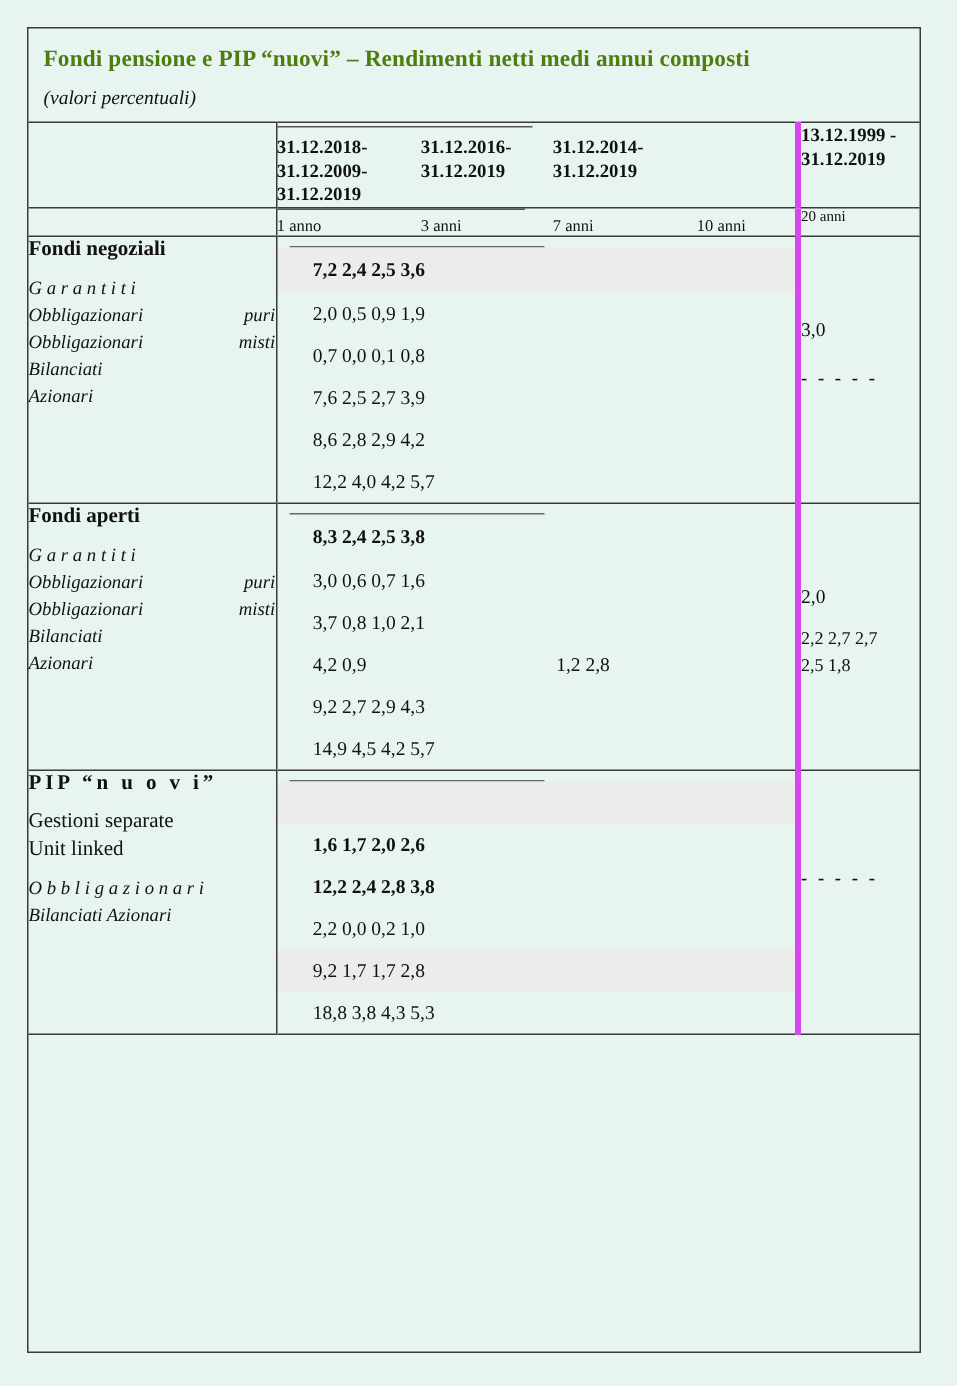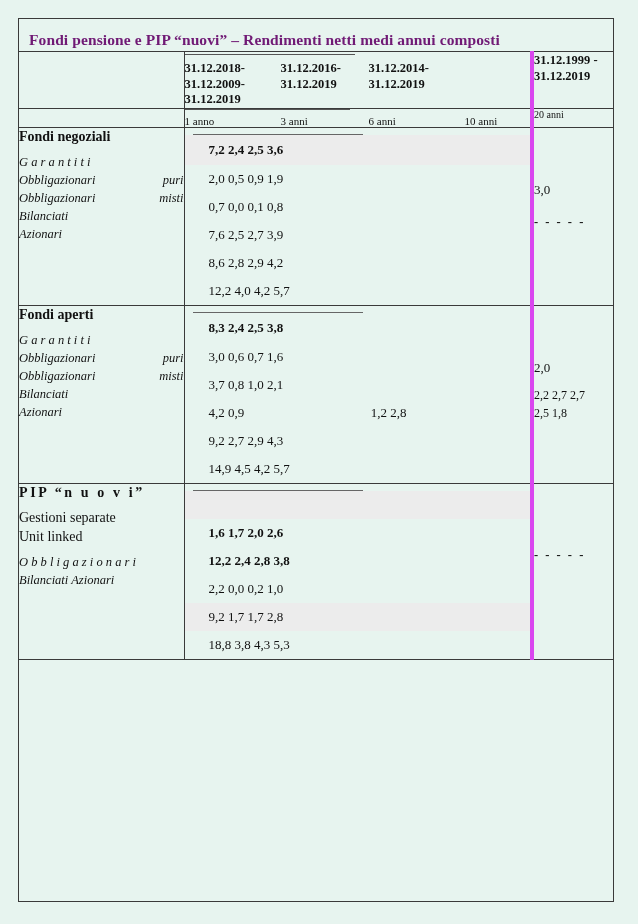--- a/index.html
+++ b/index.html
@@ -23,21 +23,21 @@
     width: 596px;
     height: 884px;
     border: 1px solid #3a3a3a;
     box-sizing: border-box;
     background: #e7f4ef;
   }
   .title {
     font-family: "Liberation Serif", serif;
     font-weight: bold;
     font-size: 15.5px;
-    color: #701a75;
+    color: #4d7c0f;
     padding: 12px 10px 2px 10px;
     letter-spacing: 0.1px;
   }
   .subtitle {
     font-style: italic;
     font-size: 13px;
     color: #111;
     padding: 6px 10px 8px 10px;
   }
   table.main {
@@ -170,20 +170,21 @@
   }
   .dot { font-size: 11px; padding-left: 8px; color:#333; }
 </style>
 </head>
 <body>
 
 <div id="page">
   <div class="frame">
 
     <div class="title">Fondi pensione e PIP “nuovi” – Rendimenti netti medi annui composti</div>
+    <div class="subtitle">(valori percentuali)</div>
 
     <table class="main">
       <colgroup>
         <col class="col-label">
         <col class="col-data">
         <col class="col-last">
       </colgroup>
 
       <tbody>
           <tr>
@@ -193,31 +194,31 @@
           <div class="period-grid">
             <span class="p1">31.12.2018-</span>
             <span class="p2">31.12.2016-</span>
             <span class="p3">31.12.2014-</span>
             <span class="p1">31.12.2009-</span>
             <span class="p2">31.12.2019</span>
             <span class="p3">31.12.2019</span>
             <span class="p1">31.12.2019</span>
           </div>
         </td>
-        <td class="hline-top hline-bot last-hdr">31.12.1999 - 31.12.2019</td>
+        <td class="hline-top hline-bot last-hdr">13.12.1999 - 31.12.2019</td>
       </tr>
 
       <tr>
         <td class="hline-bot">&nbsp;</td>
         <td class="hline-bot vline-left vline-right yrs-cell">
           <div class="yrs-rule"></div>
           <div class="period-grid">
             <span class="p1">1 anno</span>
             <span class="p2">3 anni</span>
-            <span class="p3">6 anni</span>
+            <span class="p3">7 anni</span>
             <span>10 anni</span>
           </div>
         </td>
         <td class="hline-bot yrs-last">20 anni</td>
       </tr>
 
       <tr>
         <td class="hline-bot grp-label">
           <span class="grp-title">Fondi negoziali</span>
           <span class="sub">G a r a n t i t i</span>

